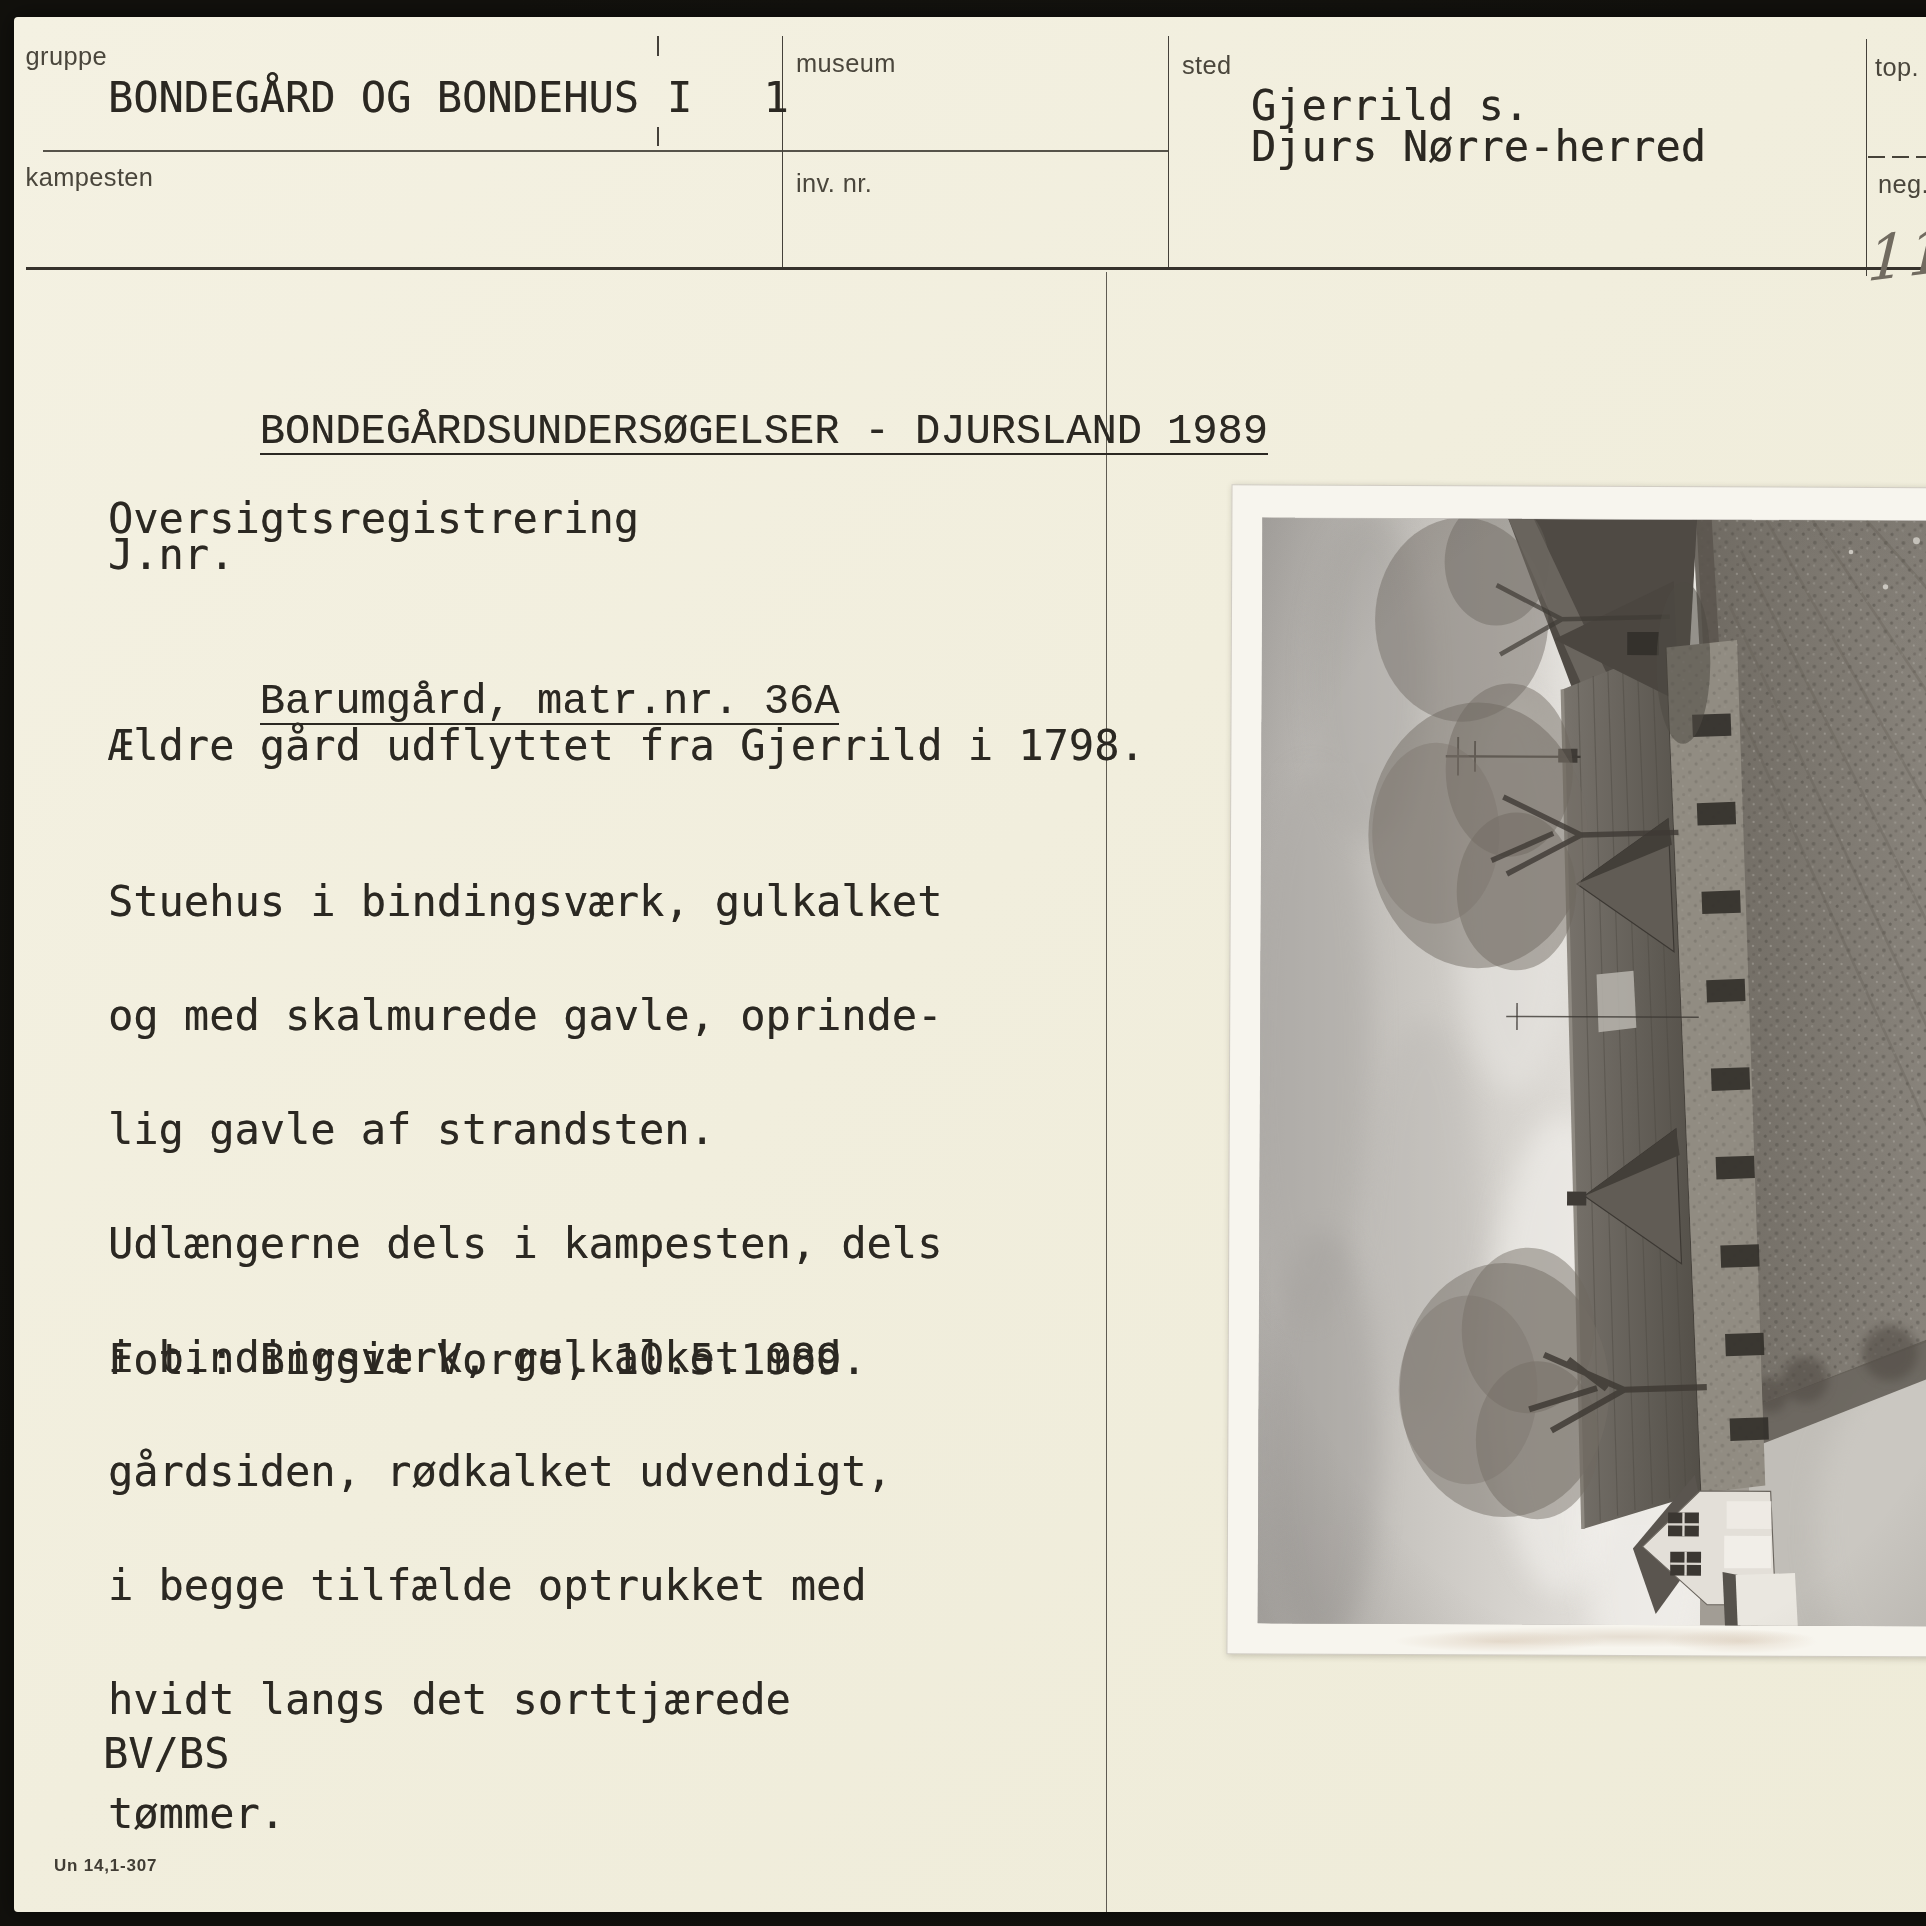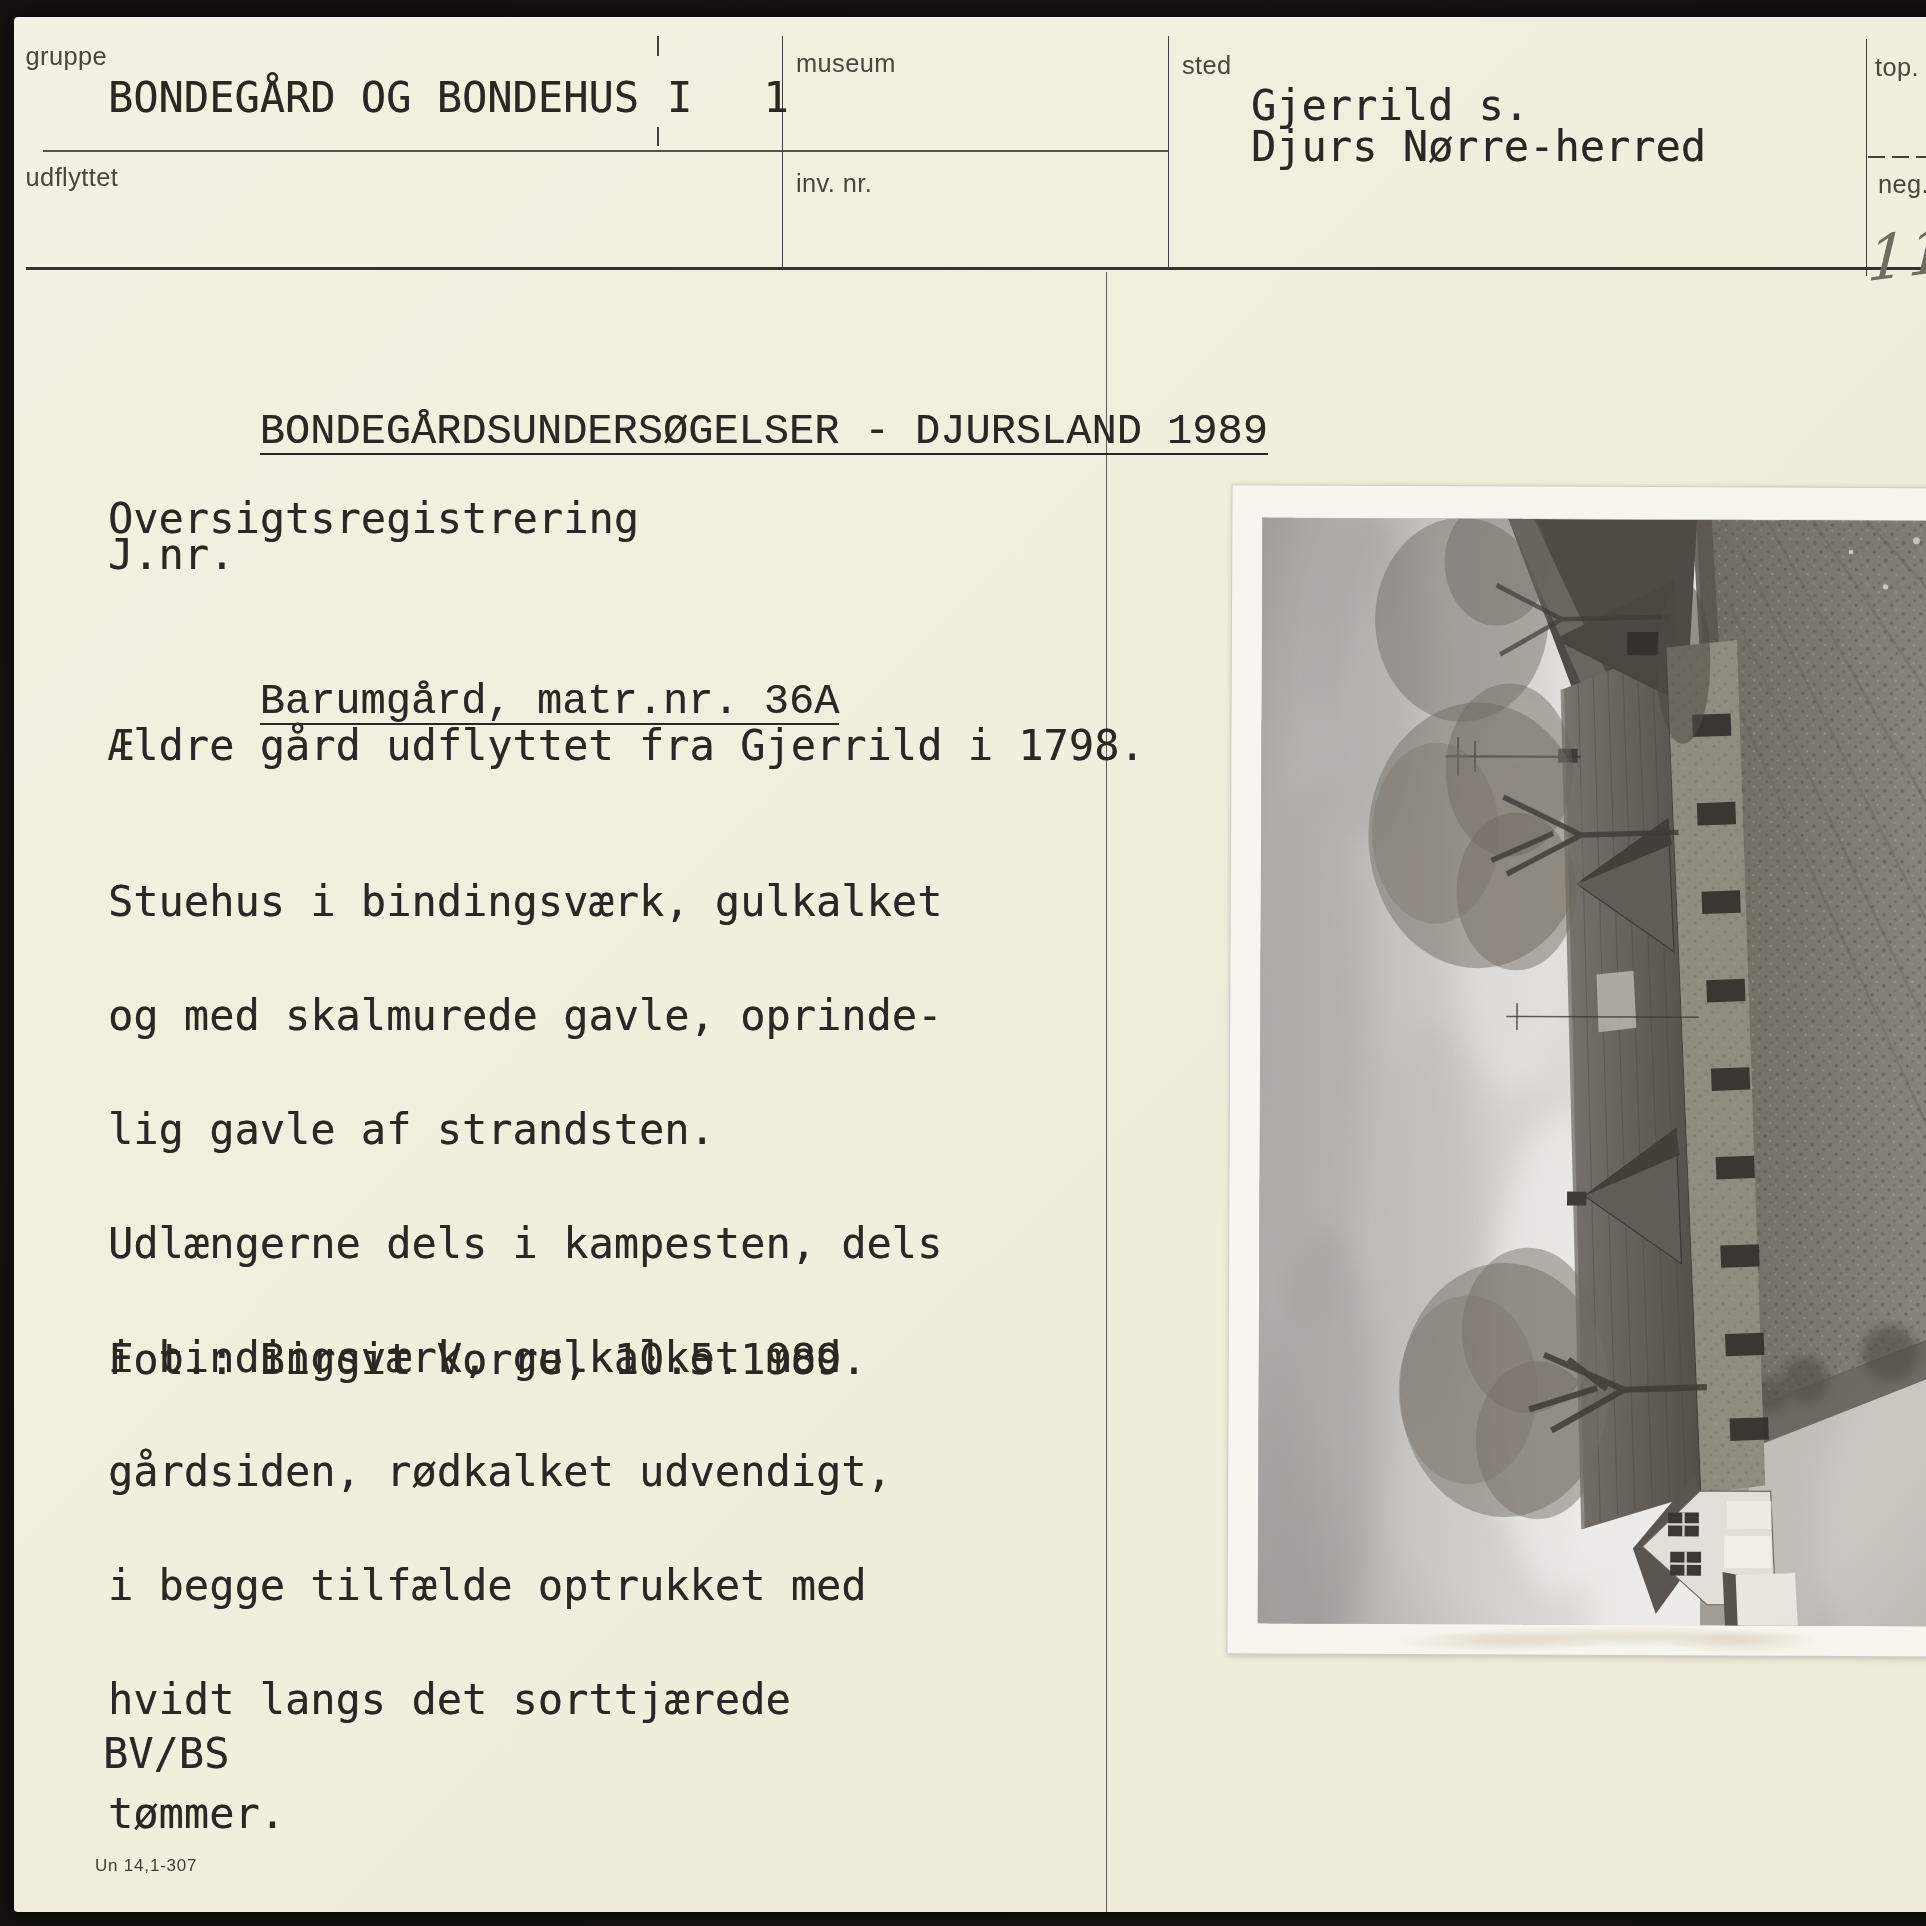--- a/index.html
+++ b/index.html
@@ -11,21 +11,21 @@
     box-shadow:0 0 23px rgba(0,0,0,.5);}
   
   .vline,.hline,.tick{position:absolute;background:#45413a;}
   .vline{width:1.2px;}
   .hline{height:1.5px;}
   .tick{width:1.5px;}
   .hline.thick{height:2.7px;background:#36322c;}
   .hline.dashed{background:repeating-linear-gradient(to right,#474339 0 17px,rgba(71,67,57,0) 17px 24px);height:1.9px;}
   
   .lbl{position:absolute;font-size:25.4px;color:#4a463c;letter-spacing:0.4px;white-space:pre;}
-  .small-print{position:absolute;font-size:17px;font-weight:normal;color:#413d35;letter-spacing:0.8px;white-space:pre;margin-left:41px;}
+  .small-print{position:absolute;font-size:17px;font-weight:bold;color:#413d35;letter-spacing:0.8px;white-space:pre;}
   
   .tw{position:absolute;font-family:"DejaVu Sans Mono","Liberation Mono",monospace;
     font-size:42px;line-height:38px;color:#2b2822;white-space:pre;
     text-shadow:0.2px 0 0 rgba(43,40,34,.55);}
   .tw .ul{display:inline-block;border-bottom:2.7px solid #2b2822;padding-bottom:1.9px;font-family:Liberation Mono, monospace;}
   
   .hand{position:absolute;font-family:"DejaVu Serif",serif;font-style:italic;font-size:61px;
     color:#716b60;transform:rotate(-7deg) skewX(-10deg);letter-spacing:2.3px;white-space:pre;}
   
   .photo{position:absolute;left:1215px;top:469px;width:811px;height:1168px;background:#f7f5ee;
@@ -51,21 +51,21 @@
     <div class="vline" style="left:1154px;top:18.5px;height:233px;"></div>
     <div class="vline" style="left:1852px;top:21.6px;height:237px;"></div>
     <div class="tick" style="left:643px;top:19px;height:20px;"></div>
     <div class="tick" style="left:643px;top:110px;height:18.5px;"></div>
     <div class="hline" style="left:28.5px;top:133px;width:1126px;opacity:.9;"></div>
     <div class="hline dashed" style="left:1854px;top:139px;width:308px;"></div>
     <div class="hline thick" style="left:11.6px;top:250px;width:2170px;"></div>
     <div class="vline" style="left:1092px;top:255px;height:1640px;width:1.2px;opacity:.85;"></div>
 
     <div class="lbl" style="left:11.6px;top:25.4px;">gruppe</div>
-    <div class="lbl" style="left:11.6px;top:146px;">udflyttet</div>
+    <div class="lbl" style="left:11.6px;top:146px;">kampesten</div>
     <div class="lbl" style="left:782px;top:32px;">museum</div>
     <div class="lbl" style="left:782px;top:152px;">inv. nr.</div>
     <div class="lbl" style="left:1168px;top:34px;">sted</div>
     <div class="lbl" style="left:1861px;top:36px;">top. nr.</div>
     <div class="lbl" style="left:1864px;top:153px;">neg. nr.</div>
 
     <div class="tw" style="left:94px;top:62px;">BONDEGÅRD OG BONDEHUS</div>
     <div class="tw" style="left:653px;top:62px;letter-spacing:23px;">I 1</div>
     <div class="tw" style="left:1237px;top:70px;">Gjerrild s.</div>
     <div class="tw" style="left:1237px;top:111px;">Djurs Nørre-herred</div>

